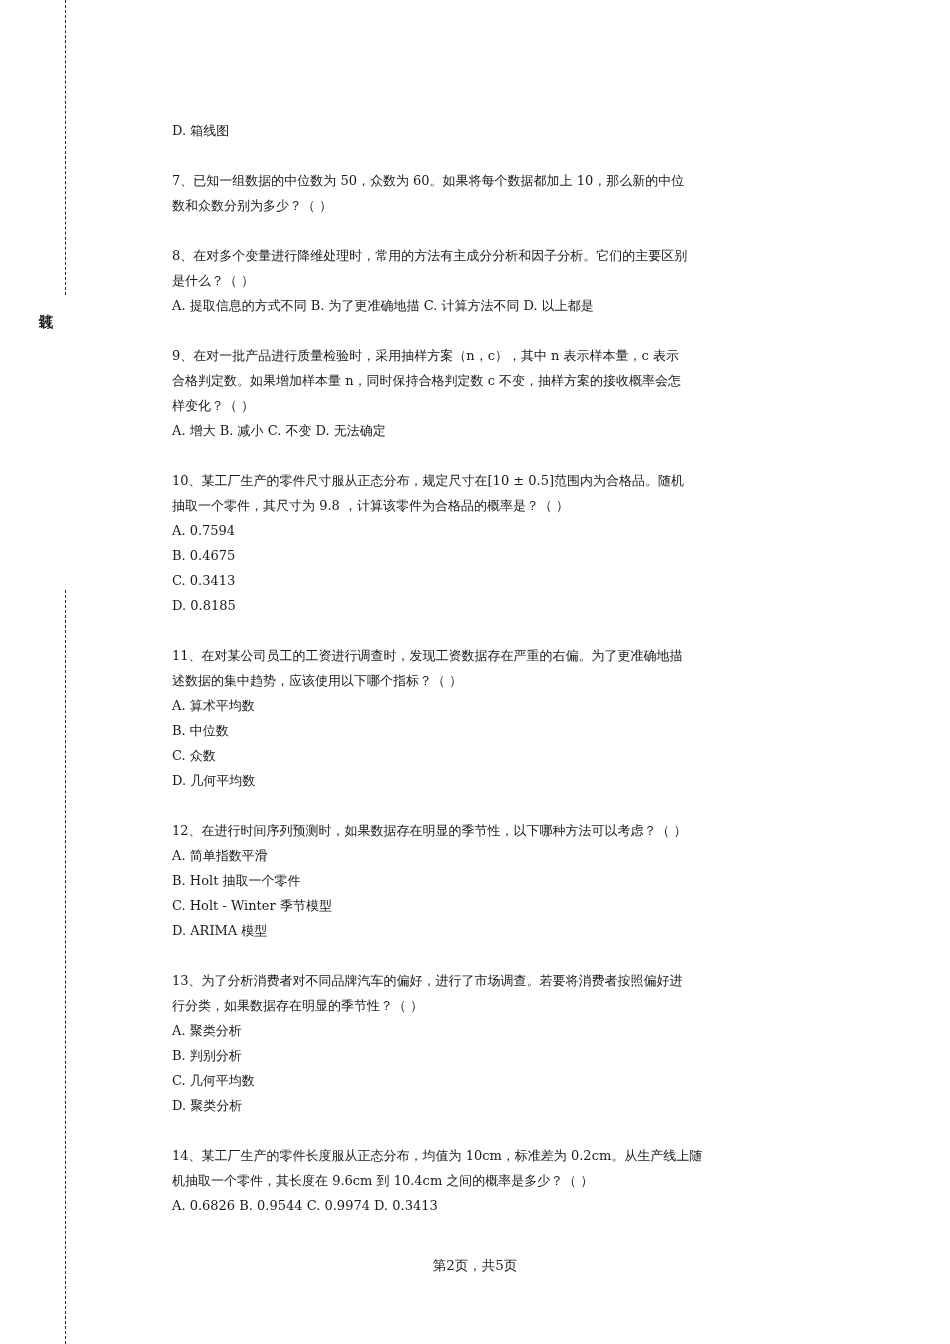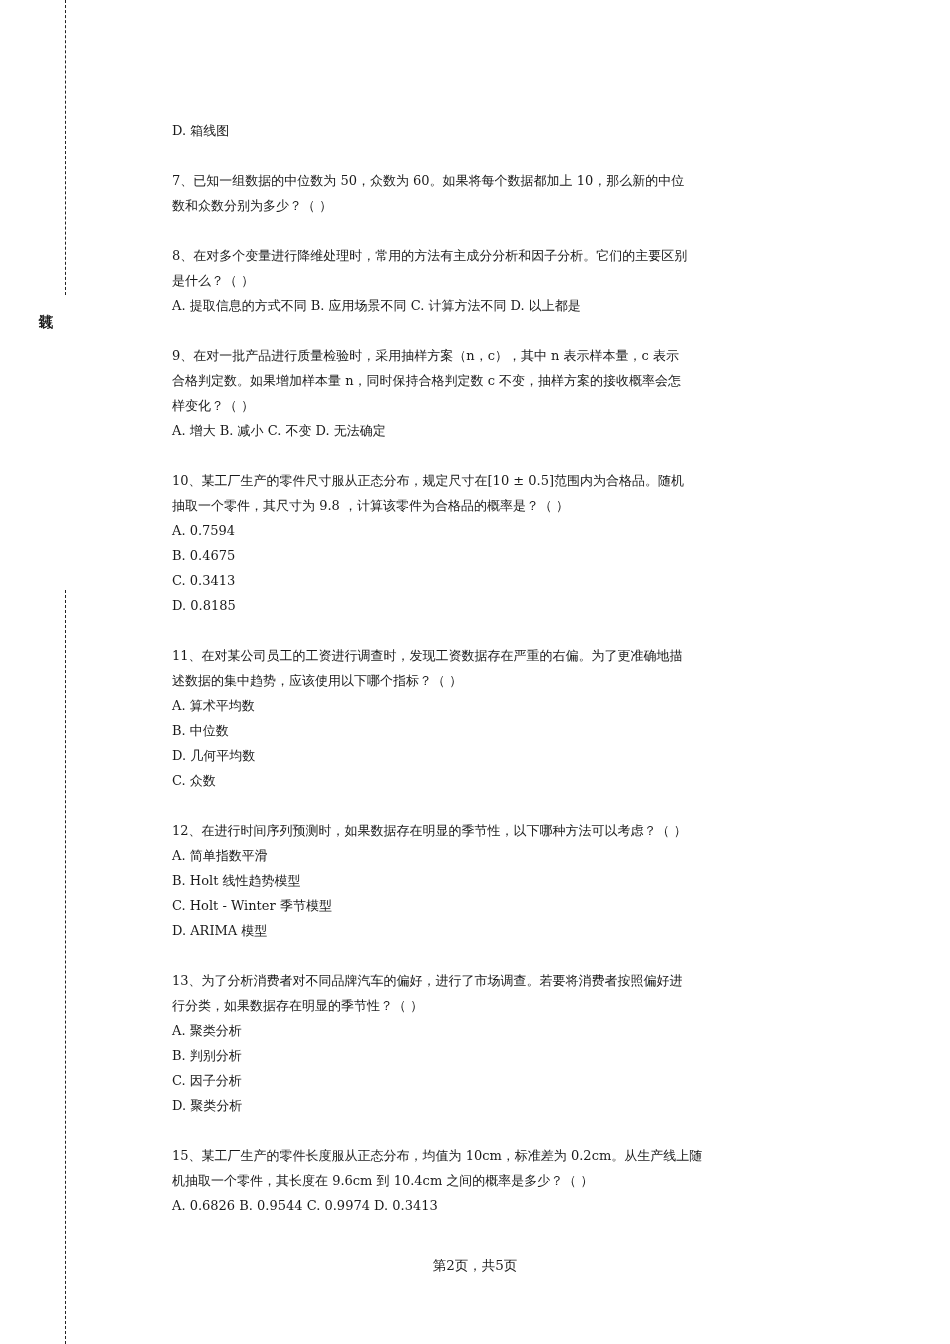--- a/index.html
+++ b/index.html
@@ -43,21 +43,21 @@
 
   <div>
     <div class="line">7、已知一组数据的中位数为 50，众数为 60。如果将每个数据都加上 10，那么新的中位</div>
     <div class="line">数和众数分别为多少？（ ）</div>
   </div>
   <div class="gap"></div>
 
   <div>
     <div class="line">8、在对多个变量进行降维处理时，常用的方法有主成分分析和因子分析。它们的主要区别</div>
     <div class="line">是什么？（ ）</div>
-    <div class="line">A. 提取信息的方式不同 B. 应用场景不同 C. 计算方法不同 D. 以上都是</div>
+    <div class="line">A. 提取信息的方式不同 B. 为了更准确地描 C. 计算方法不同 D. 以上都是</div>
   </div>
   <div class="gap"></div>
 
   <div>
     <div class="line">9、在对一批产品进行质量检验时，采用抽样方案（n，c），其中 n 表示样本量，c 表示</div>
     <div class="line">合格判定数。如果增加样本量 n，同时保持合格判定数 c 不变，抽样方案的接收概率会怎</div>
     <div class="line">样变化？（ ）</div>
     <div class="line">A. 增大 B. 减小 C. 不变 D. 无法确定</div>
   </div>
   <div class="gap"></div>
@@ -70,44 +70,44 @@
     <div class="line">C. 0.3413</div>
     <div class="line">D. 0.8185</div>
   </div>
   <div class="gap"></div>
 
   <div>
     <div class="line">11、在对某公司员工的工资进行调查时，发现工资数据存在严重的右偏。为了更准确地描</div>
     <div class="line">述数据的集中趋势，应该使用以下哪个指标？（ ）</div>
     <div class="line">A. 算术平均数</div>
     <div class="line">B. 中位数</div>
+    <div class="line">C. 众数</div>
     <div class="line">D. 几何平均数</div>
-    <div class="line">C. 众数</div>
   </div>
   <div class="gap"></div>
 
   <div>
     <div class="line">12、在进行时间序列预测时，如果数据存在明显的季节性，以下哪种方法可以考虑？（ ）</div>
     <div class="line">A. 简单指数平滑</div>
-    <div class="line">B. Holt 线性趋势模型</div>
+    <div class="line">B. Holt 抽取一个零件</div>
     <div class="line">C. Holt - Winter 季节模型</div>
     <div class="line">D. ARIMA 模型</div>
   </div>
   <div class="gap"></div>
 
   <div>
     <div class="line">13、为了分析消费者对不同品牌汽车的偏好，进行了市场调查。若要将消费者按照偏好进</div>
     <div class="line">行分类，如果数据存在明显的季节性？（ ）</div>
     <div class="line">A. 聚类分析</div>
     <div class="line">B. 判别分析</div>
-    <div class="line">C. 因子分析</div>
+    <div class="line">C. 几何平均数</div>
     <div class="line">D. 聚类分析</div>
   </div>
   <div class="gap"></div>
 
   <div>
-    <div class="line">15、某工厂生产的零件长度服从正态分布，均值为 10cm，标准差为 0.2cm。从生产线上随</div>
+    <div class="line">14、某工厂生产的零件长度服从正态分布，均值为 10cm，标准差为 0.2cm。从生产线上随</div>
     <div class="line">机抽取一个零件，其长度在 9.6cm 到 10.4cm 之间的概率是多少？（ ）</div>
     <div class="line">A. 0.6826 B. 0.9544 C. 0.9974 D. 0.3413</div>
   </div>
 </div>
 
 <div class="footer">第2页，共5页</div>
 
 </body></html>

